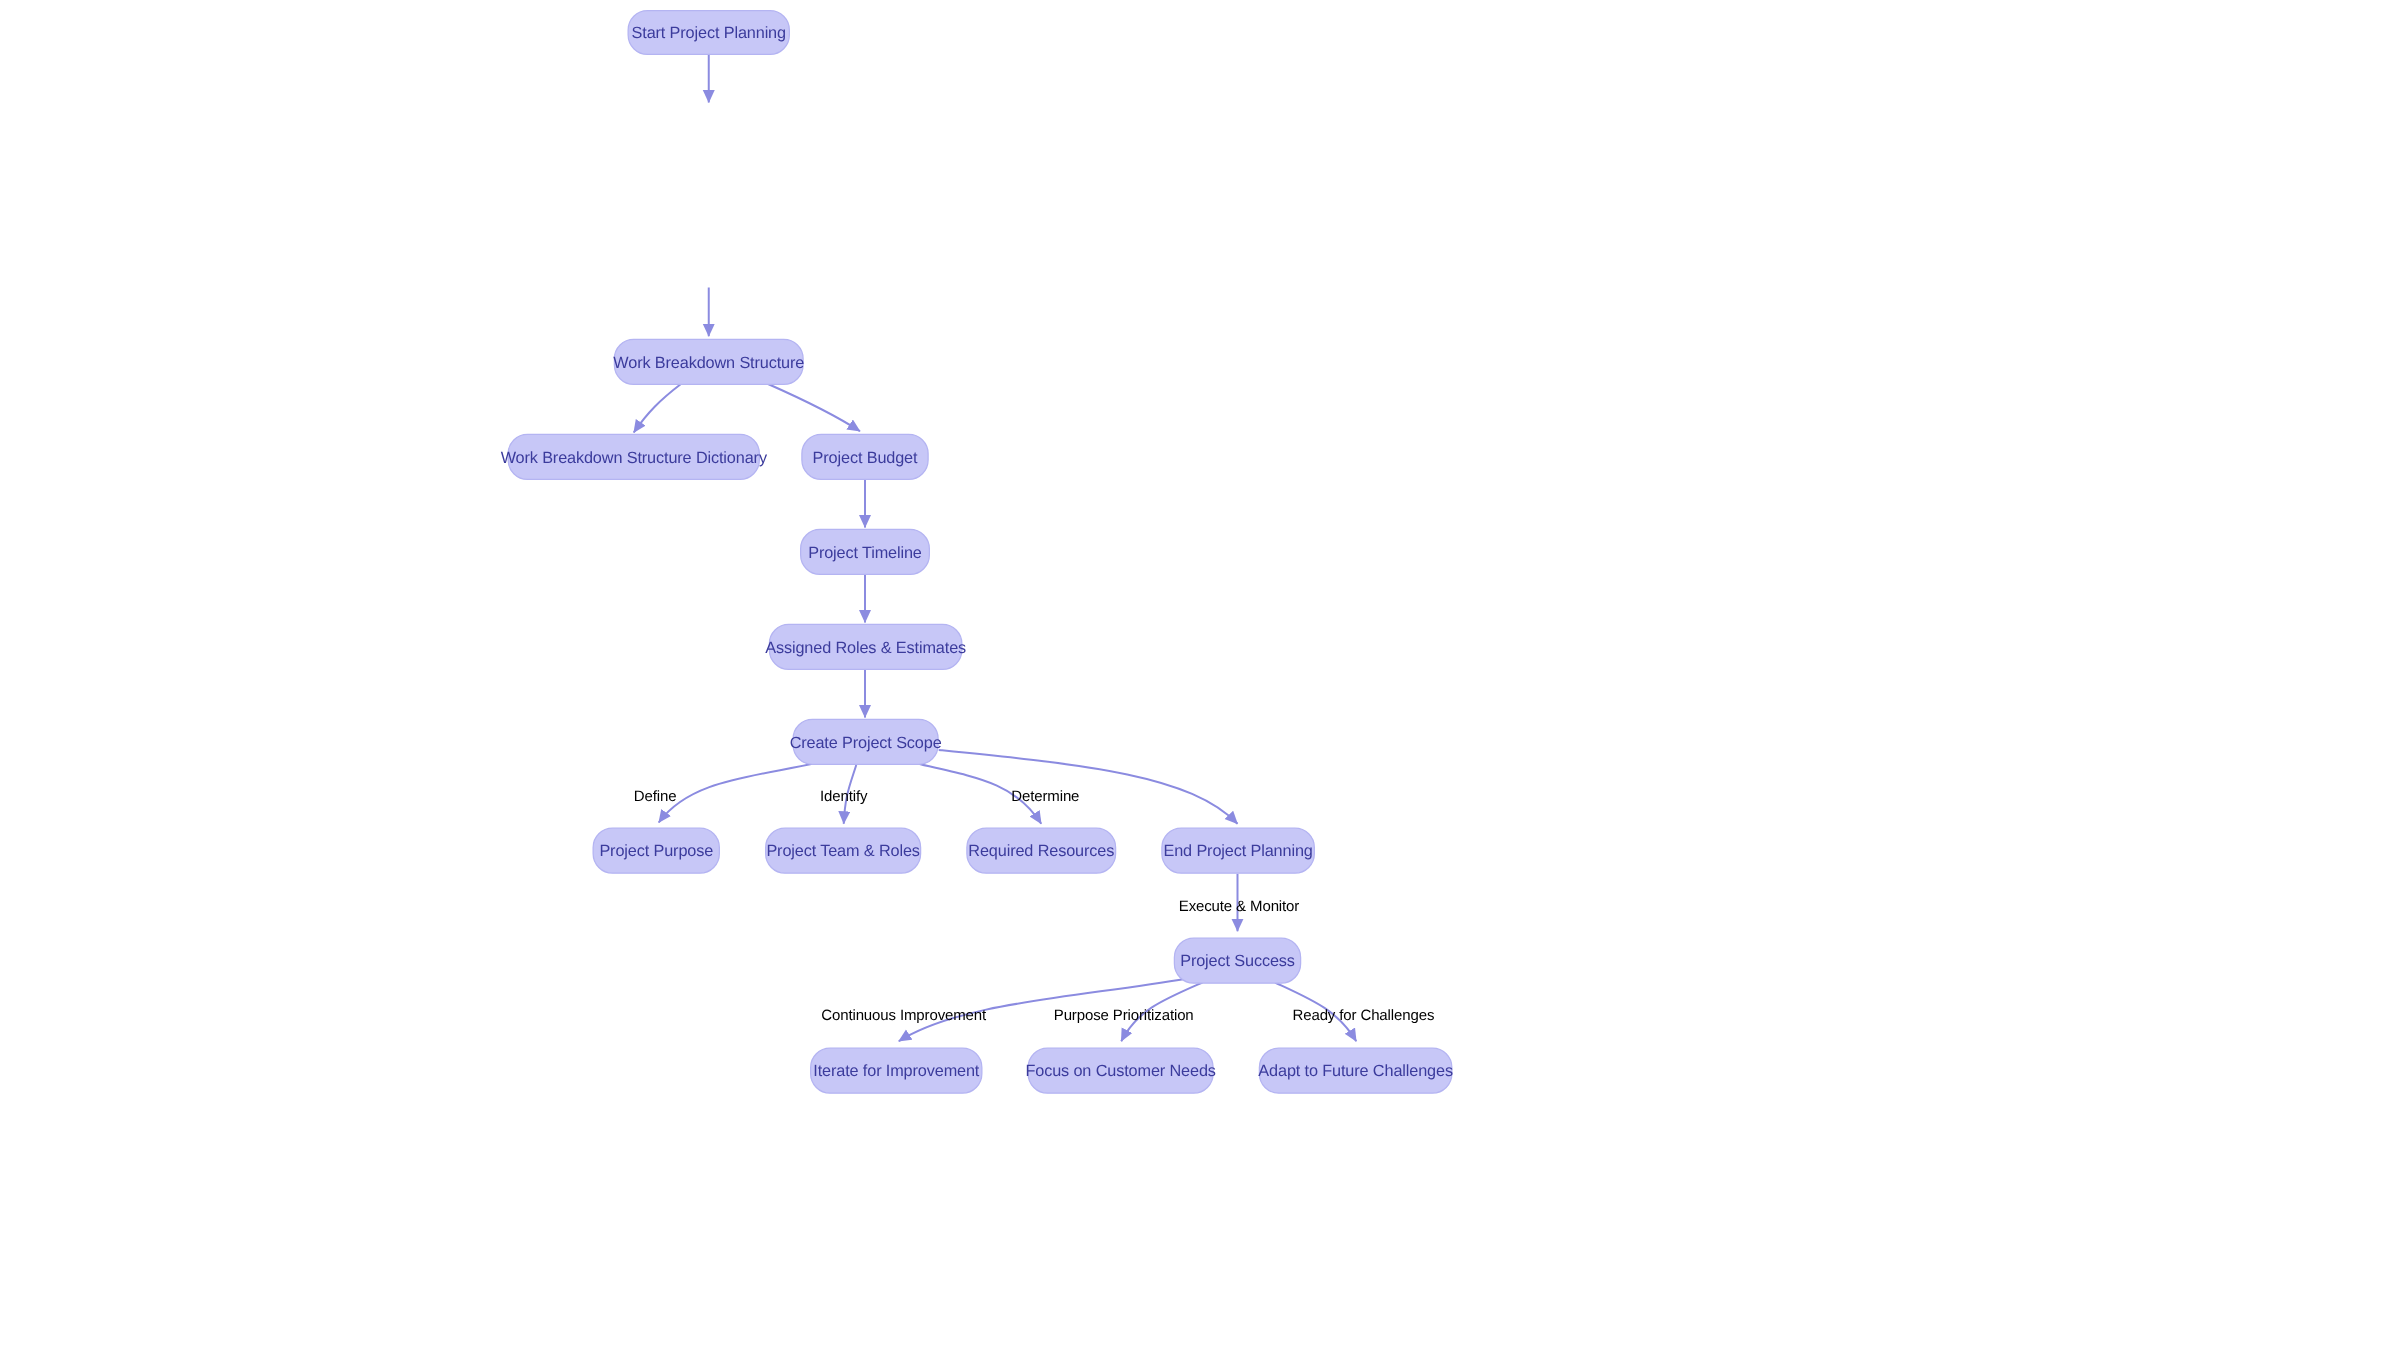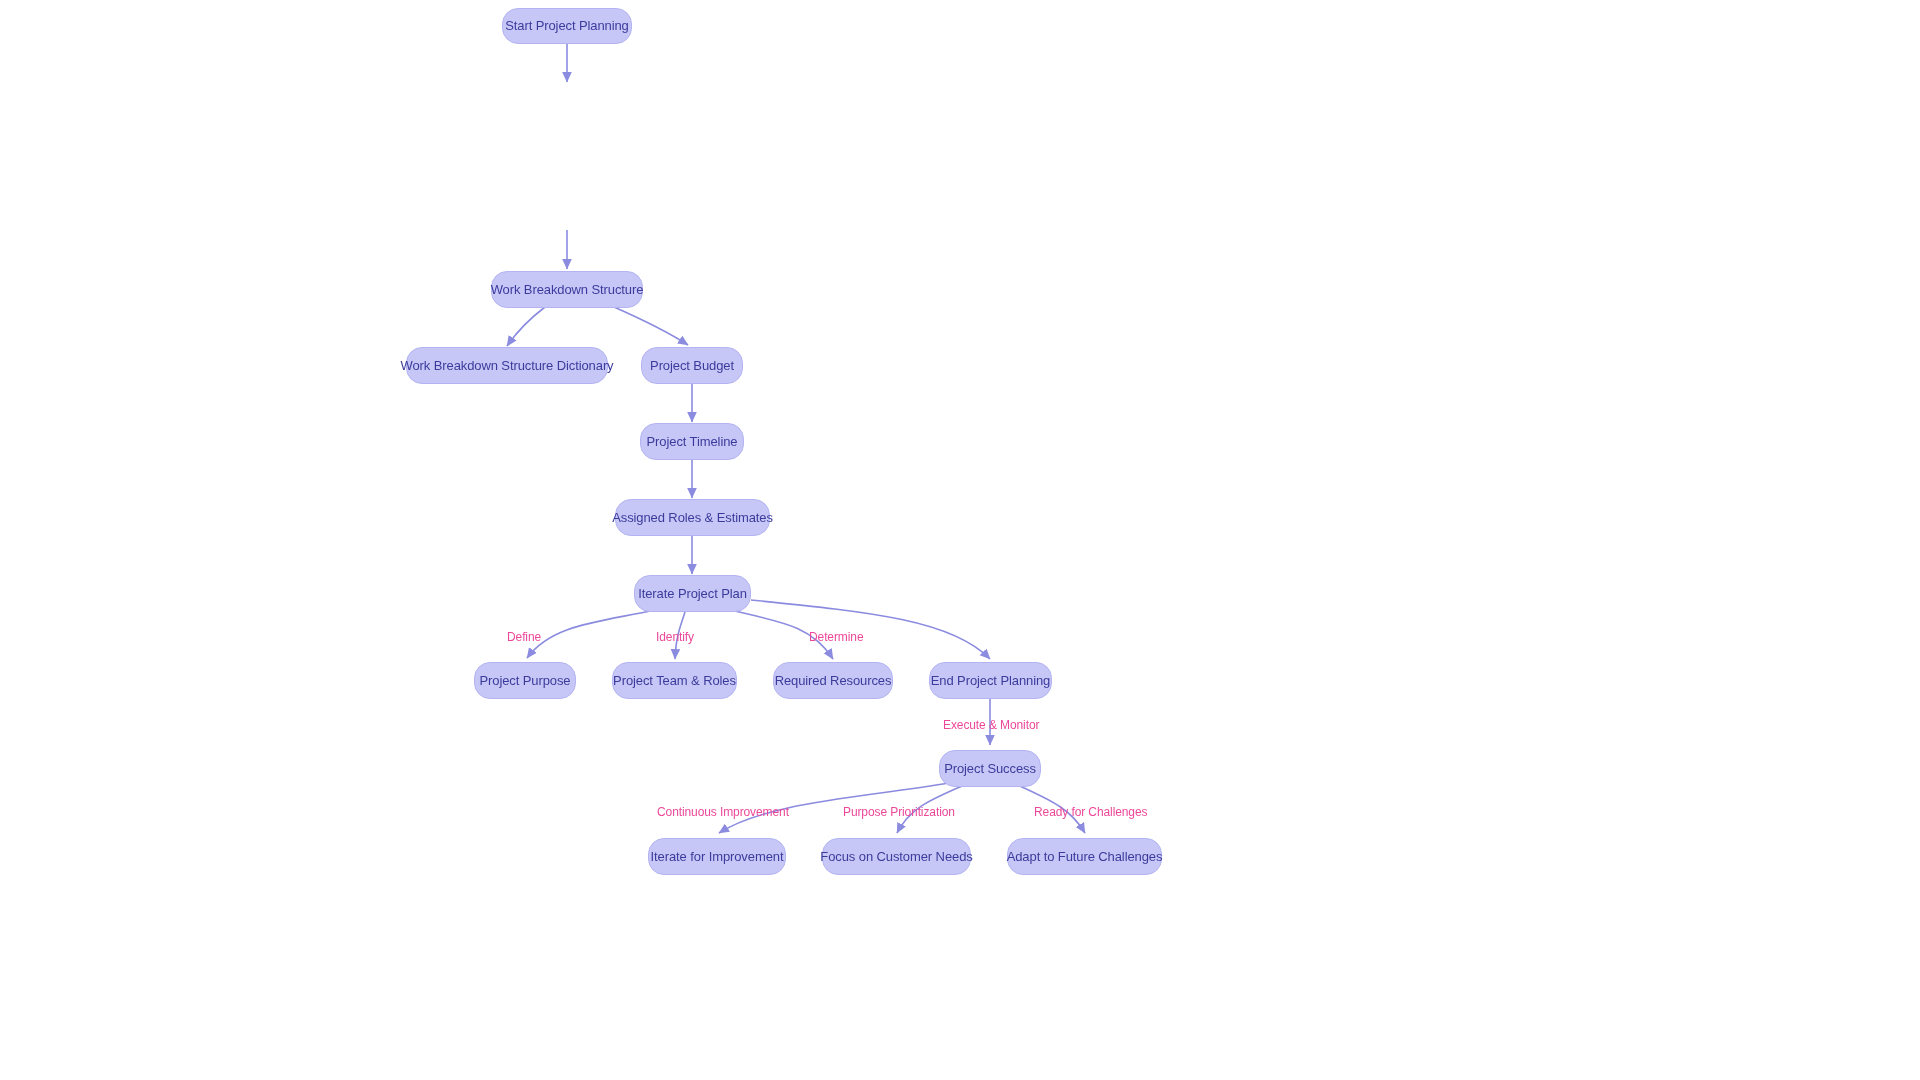--- a/index.html
+++ b/index.html
@@ -69,21 +69,21 @@
 
   .diamond-label {
     position: relative;
     z-index: 2;
     color: #3b3b9c;
     font-size: 13px;
   }
 
   .edge-label {
     position: absolute;
-    color: #ec4899;
+    color: #000000;
     font-family: "Liberation Sans", sans-serif;
     font-size: 12px;
     white-space: nowrap;
     background: transparent;
     user-select: none;
     letter-spacing: -0.1px;
   }
 </style>
 </head>
 <body>
@@ -134,21 +134,21 @@
 
   <div class="node rounded" style="left:640px; top:423px; width:104px; height:37px;">
     <span>Project Timeline</span>
   </div>
 
   <div class="node rounded" style="left:615px; top:499px; width:155px; height:37px;">
     <span>Assigned Roles &amp; Estimates</span>
   </div>
 
   <div class="node rounded" style="left:634px; top:575px; width:117px; height:37px;">
-    <span>Iterate Project Plan</span>
+    <span>Create Project Scope</span>
   </div>
 
   <div class="node rounded" style="left:474px; top:662px; width:102px; height:37px;">
     <span>Project Purpose</span>
   </div>
 
   <div class="node rounded" style="left:612px; top:662px; width:125px; height:37px;align-items:center;">
     <span>Project Team &amp; Roles</span>
   </div>
 

